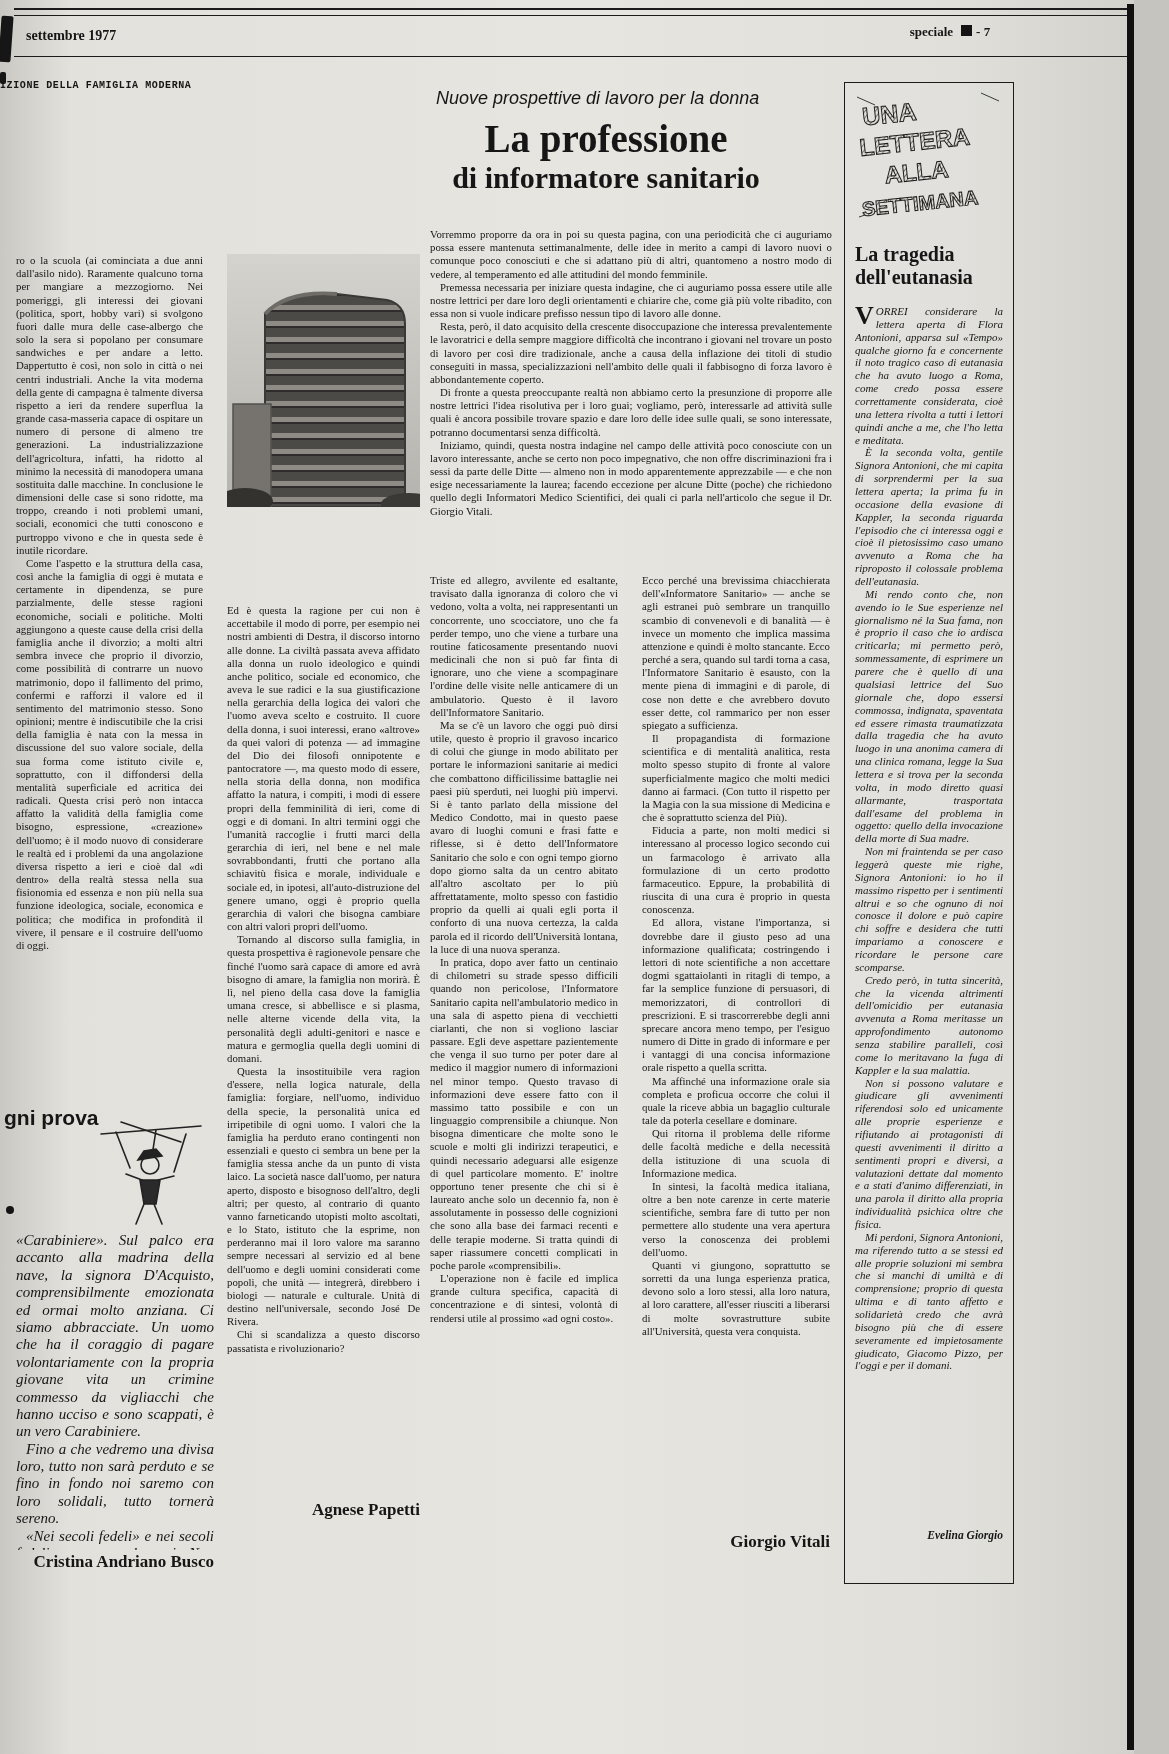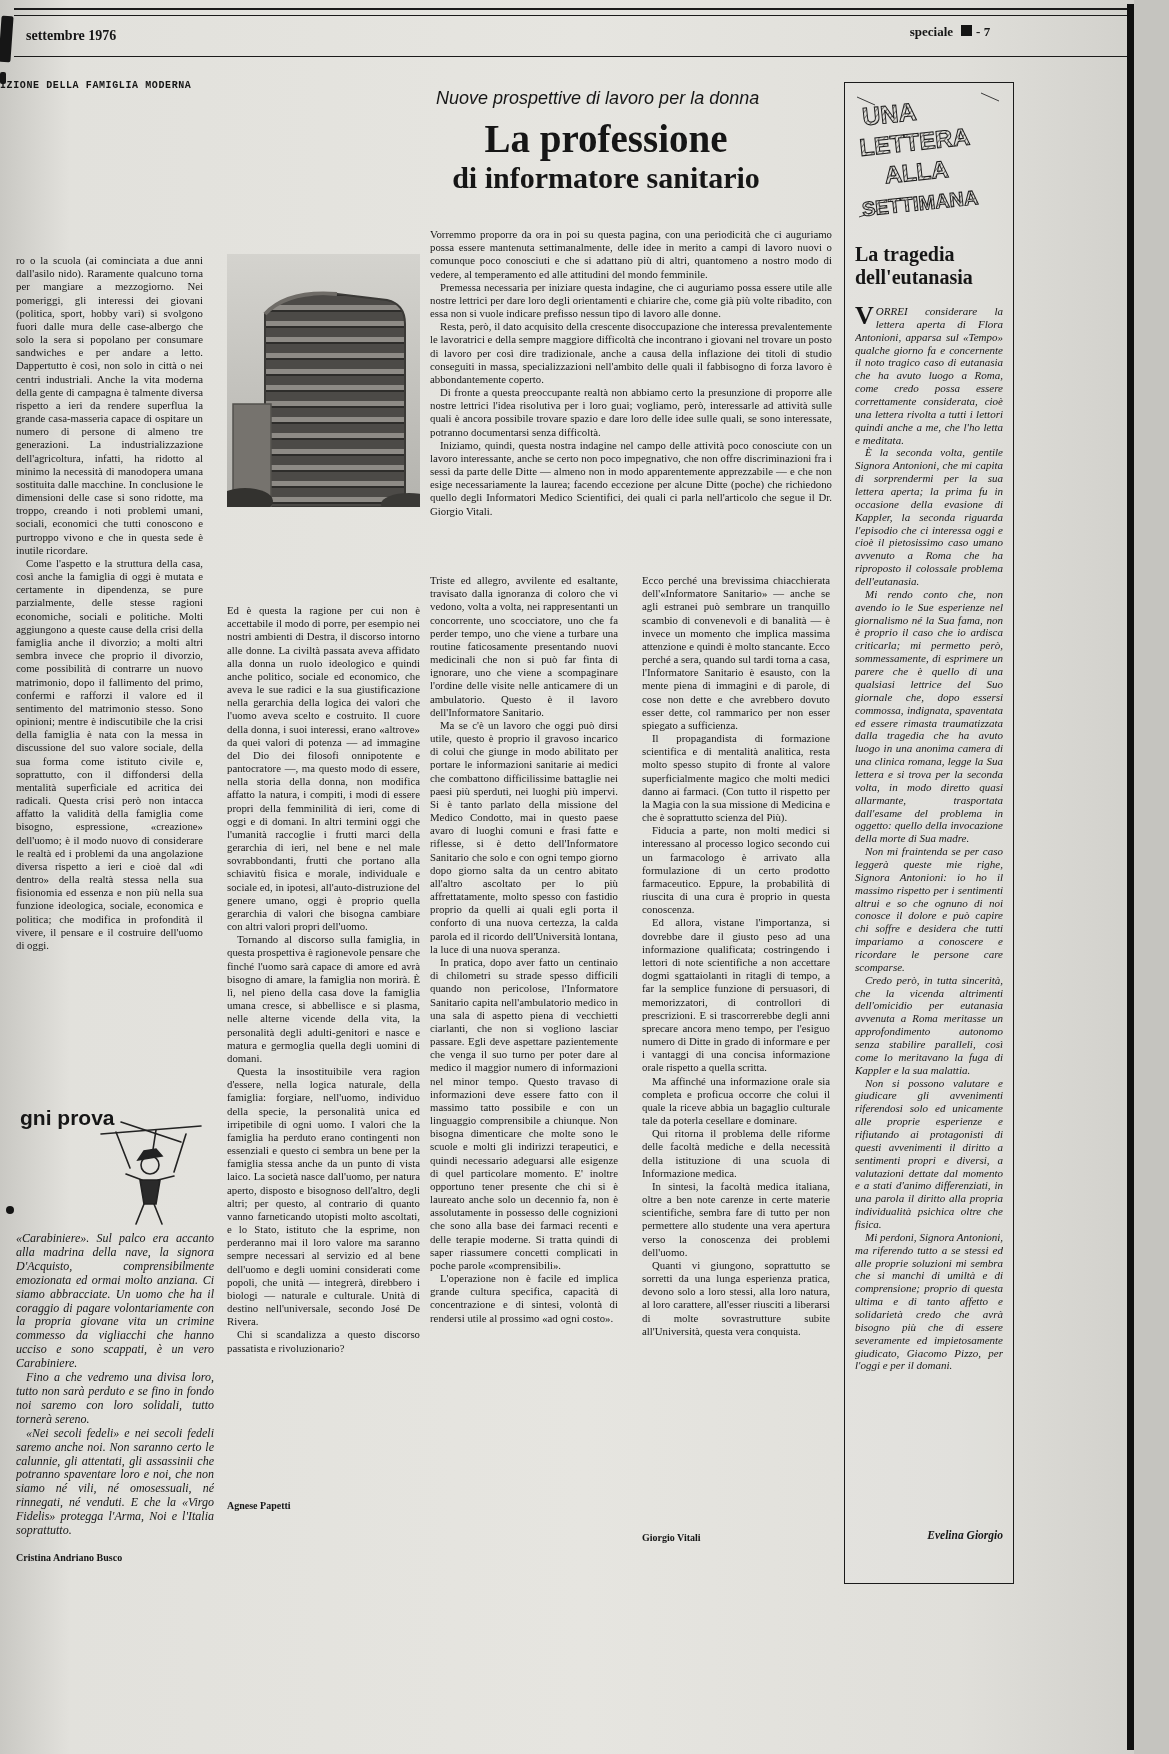--- a/index.html
+++ b/index.html
@@ -17,34 +17,34 @@
   .sq{display:inline-block;width:11px;height:11px;background:#141414;margin:0 4px 0 8px;}
   .kicker-left{left:0;top:80px;width:420px;font-family:Liberation Mono, monospace;font-weight:bold;font-size:10px;letter-spacing:.6px;}
   .headline-left{left:6px;top:106px;width:430px;font-style:italic;font-weight:bold;font-size:46px;line-height:1.12;letter-spacing:-1px;}
   .body-text{font-size:10.8px;line-height:1.22;text-align:justify;overflow:hidden;}
   .body-text p{margin:0;text-indent:10px;}
   .body-text p:first-child{text-indent:0;}
   .col-l1{left:16px;top:254px;width:187px;height:840px;}
   .photo{left:227px;top:254px;width:193px;height:253px;}
   .caption{left:227px;top:514px;width:193px;height:86px;font-family:"Liberation Sans","DejaVu Sans",sans-serif;font-weight:bold;font-size:10.2px;line-height:1.3;text-align:justify;overflow:hidden;}
   .col-l2{left:227px;top:604px;width:193px;height:890px;}
-  .byline{font-weight:bold;font-size:10px;text-align:left;}
+  .byline{font-weight:bold;font-size:17px;text-align:right;}
   .byline-a{left:227px;top:1500px;width:193px;}
   .kicker-center{left:436px;top:88px;width:396px;font-family:"Liberation Sans","DejaVu Sans",sans-serif;font-style:italic;font-size:18px;}
   .headline-center{left:405px;top:118px;width:402px;text-align:center;font-weight:bold;}
   .hc1{font-size:39px;line-height:1.1;}
   .hc2{font-size:30px;line-height:1.1;}
   .intro{left:430px;top:228px;width:402px;height:340px;}
   .col-c1{left:430px;top:574px;width:188px;height:946px;}
   .col-c2{left:642px;top:574px;width:188px;height:950px;}
   .byline-g{left:642px;top:1532px;width:188px;}
-  .bl-heading{left:20px;top:1106px;font-family:"Liberation Sans","DejaVu Sans",sans-serif;font-weight:bold;font-size:21px;}
+  .bl-heading{left:4px;top:1106px;font-family:"Liberation Sans","DejaVu Sans",sans-serif;font-weight:bold;font-size:21px;}
   .bl-illus{left:86px;top:1116px;width:130px;height:112px;}
   .bullet{left:6px;top:1206px;width:8px;height:8px;border-radius:50%;background:#141414;}
-  .bl-text{left:16px;top:1232px;width:198px;height:318px;font-style:italic;font-size:12px;line-height:1.16;}
+  .bl-text{left:16px;top:1232px;width:198px;height:318px;font-style:italic;font-size:15px;line-height:1.16;}
   .byline-c{left:16px;top:1552px;width:198px;}
   .letterbox{left:844px;top:82px;width:170px;height:1502px;border:1.5px solid #1b1b1b;box-sizing:border-box;padding:8px 10px;overflow:hidden;background:rgba(255,255,255,0.06);}
   .lb-title{margin-top:16px;font-weight:bold;font-size:20px;line-height:1.15;}
   .letter-text{margin-top:16px;height:1216px;font-style:italic;font-size:11px;line-height:1.17;text-align:justify;overflow:hidden;}
   .letter-text p{margin:0;text-indent:10px;}
   .letter-text p:first-child{text-indent:0;}
   .letter-text p:first-child::first-letter{font-size:26px;font-weight:bold;float:left;line-height:.85;padding-right:2px;font-style:normal;}
   .lb-byline{margin-top:8px;text-align:right;font-weight:bold;font-size:11.5px;font-style:italic;}
   .right-bar{left:1127px;top:4px;width:7px;height:1746px;background:#101010;}
   .edge-shade{left:1134px;top:0;right:0;bottom:0;background:#c5c4bf;}
@@ -52,21 +52,21 @@
 </head>
 <body>
 
 <div class="page">
 
   <div class="abs smudge" style="left:0;top:16px;width:12px;height:46px;transform:rotate(4deg);"></div>
   <div class="abs smudge" style="left:0;top:72px;width:6px;height:12px;"></div>
 
   <div class="abs top-rule"></div>
   <div class="abs header-rule"></div>
-  <div class="abs date">settembre 1976</div>
+  <div class="abs date">settembre 1977</div>
   <div class="abs folio">
     <span>speciale</span><span class="sq"></span><span>- 7</span>
   </div>
 
   <div class="abs kicker-left">IZIONE DELLA FAMIGLIA MODERNA</div>
   <div class="abs body-text col-l1">
       <p>ro o la scuola (ai cominciata a due anni dall'asilo nido). Raramente qualcuno torna per mangiare a mezzogiorno. Nei pomeriggi, gli interessi dei giovani (politica, sport, hobby vari) si svolgono fuori dalle mura delle case-albergo che solo la sera si popolano per consumare sandwiches e per andare a letto. Dappertutto è così, non solo in città o nei centri industriali. Anche la vita moderna della gente di campagna è talmente diversa rispetto a ieri da rendere superflua la grande casa-masseria capace di ospitare un numero di persone di almeno tre generazioni. La industrializzazione dell'agricoltura, infatti, ha ridotto al minimo la necessità di manodopera umana sostituita dalle macchine. In conclusione le dimensioni delle case si sono ridotte, ma troppo, creando i noti problemi umani, sociali, economici che tutti conoscono e purtroppo vivono e che in questa sede è inutile ricordare.</p>
       <p>Come l'aspetto e la struttura della casa, così anche la famiglia di oggi è mutata e certamente in dipendenza, se pure parzialmente, delle stesse ragioni economiche, sociali e politiche. Molti aggiungono a queste cause della crisi della famiglia anche il divorzio; a molti altri sembra invece che proprio il divorzio, come possibilità di contrarre un nuovo matrimonio, dopo il fallimento del primo, confermi e rafforzi il valore ed il sentimento del matrimonio stesso. Sono opinioni; mentre è indiscutibile che la crisi della famiglia è nata con la messa in discussione del suo valore sociale, della sua forma come istituto civile e, soprattutto, con il diffondersi della mentalità superficiale ed acritica dei radicali. Questa crisi però non intacca affatto la validità della famiglia come bisogno, espressione, «creazione» dell'uomo; è il modo nuovo di considerare le realtà ed i problemi da una angolazione diversa rispetto a ieri e cioè dal «di dentro» della realtà stessa nella sua fisionomia ed essenza e non più nella sua funzione ideologica, sociale, economica e politica; che modifica in profondità il vivere, il pensare e il costruire dell'uomo di oggi.</p>
     </div>
 

